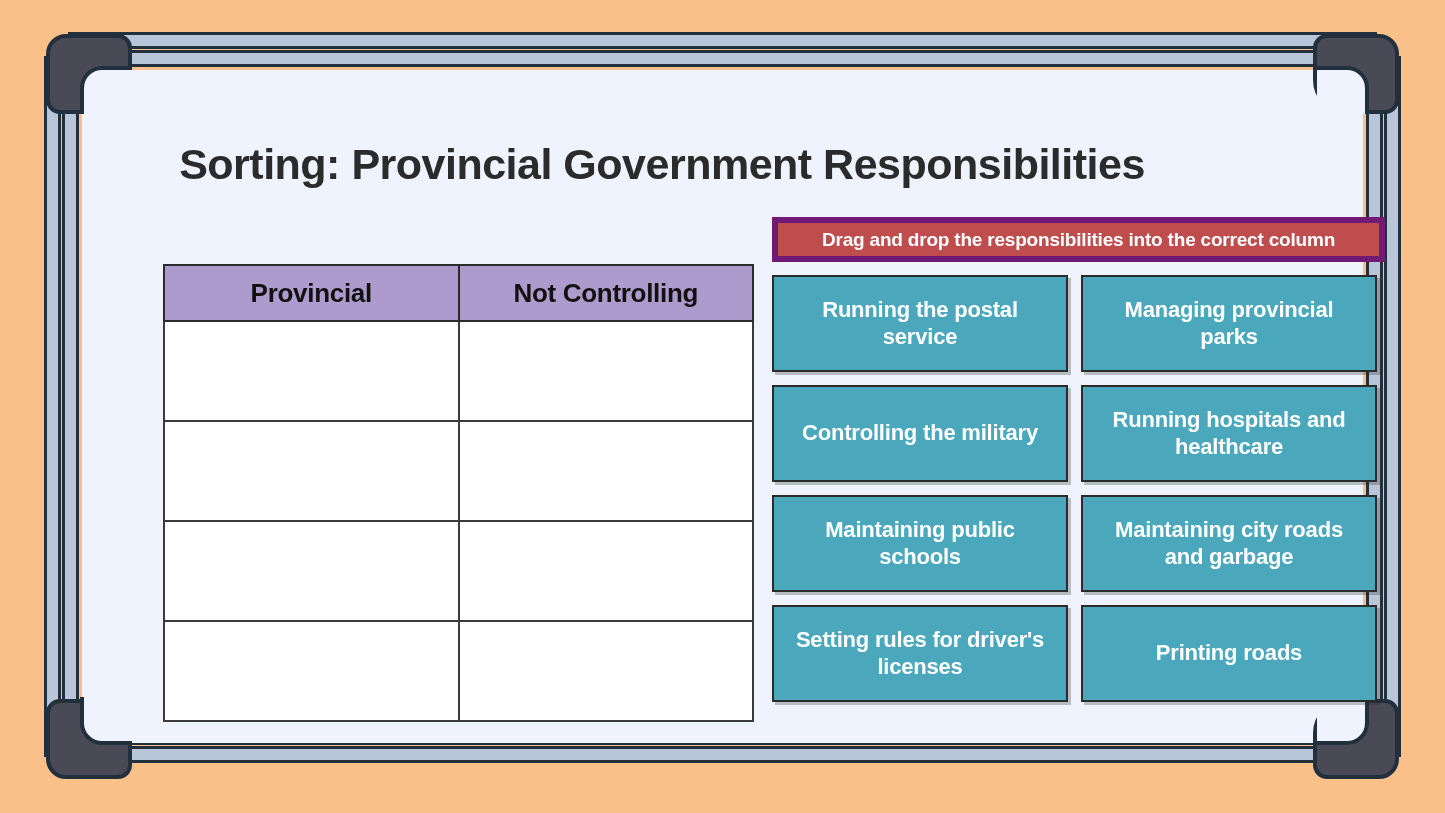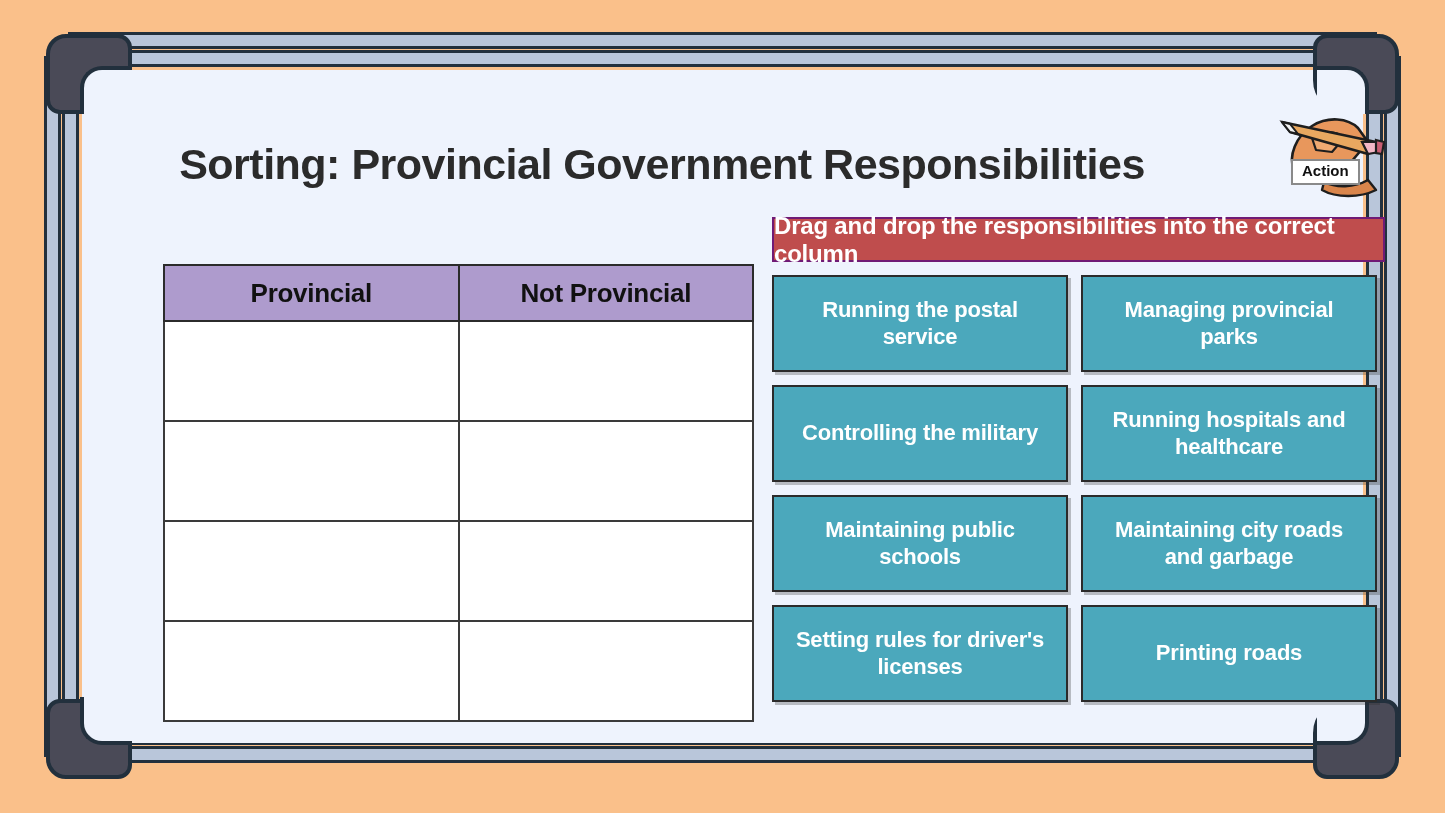--- a/index.html
+++ b/index.html
@@ -152,23 +152,23 @@
     position: absolute;
     left: 690px;
     top: 147px;
     width: 613px;
   }
 
   #instruction-banner {
     width: 613px;
     height: 45px;
     background: #BF4D4D;
-    border: 2px solid #701a75;
+    border: 6px solid #701a75;
     color: #FFFFFF;
-    font-size: 24px;
+    font-size: 19px;
     font-weight: bold;
     display: flex;
     align-items: center;
     justify-content: center;
     font-family: "Liberation Sans", sans-serif;
     letter-spacing: -0.2px;
   }
 
   #card-grid {
     margin-top: 13px;
@@ -221,39 +221,26 @@
 
   <div class="corner-notch notch-tl"></div>
   <div class="corner-notch notch-tr"></div>
   <div class="corner-notch notch-bl"></div>
   <div class="corner-notch notch-br"></div>
 
   <div id="content">
 
     <h1 id="page-title">Sorting: Provincial Government Responsibilities</h1>
 
-    <div id="action-icon">
-      <svg width="120" height="86" viewBox="0 0 120 86" xmlns="http://www.w3.org/2000/svg">
-        <path d="M22 58 C16 44 24 24 40 14 C56 4 76 6 86 16 L96 30 L74 56 L52 70 C40 74 28 70 22 58 Z" fill="#E8975C" stroke="#1E1E1E" stroke-width="2.6" stroke-linejoin="round"></path>
-        <path d="M40 26 C50 18 64 18 72 26 L60 40 L44 38 Z" fill="#F0AA72" stroke="#1E1E1E" stroke-width="2.2" stroke-linejoin="round"></path>
-        <circle cx="56" cy="27" r="2.6" fill="#1E1E1E"></circle>
-        <path d="M10 10 L18 20 L96 42 L104 30 Z" fill="#E9A860" stroke="#1E1E1E" stroke-width="2.4" stroke-linejoin="round"></path>
-        <path d="M10 10 L18 20 L26 22 L18 12 Z" fill="#F2F2F2" stroke="#1E1E1E" stroke-width="2"></path>
-        <path d="M90 30 L104 30 L107 40 L96 42 Z" fill="#F2B7C6" stroke="#1E1E1E" stroke-width="2.2"></path>
-        <path d="M104 28 L112 30 L110 42 L104 41 Z" fill="#C95D72" stroke="#1E1E1E" stroke-width="2.2"></path>
-        <path d="M52 70 C64 76 82 76 96 68 L104 78 C88 86 64 86 50 78 Z" fill="#D9854B" stroke="#1E1E1E" stroke-width="2.4" stroke-linejoin="round"></path>
-      </svg>
-      <div id="action-badge">Action</div>
-    </div>
 
     <table id="sorting-table">
       <thead>
         <tr>
           <th>Provincial</th>
-          <th>Not Provincial</th>
+          <th>Not Controlling</th>
         </tr>
       </thead>
       <tbody id="sorting-table-body">
           <tr>
             <td></td>
             <td></td>
           </tr>
           <tr>
             <td></td>
             <td></td>

